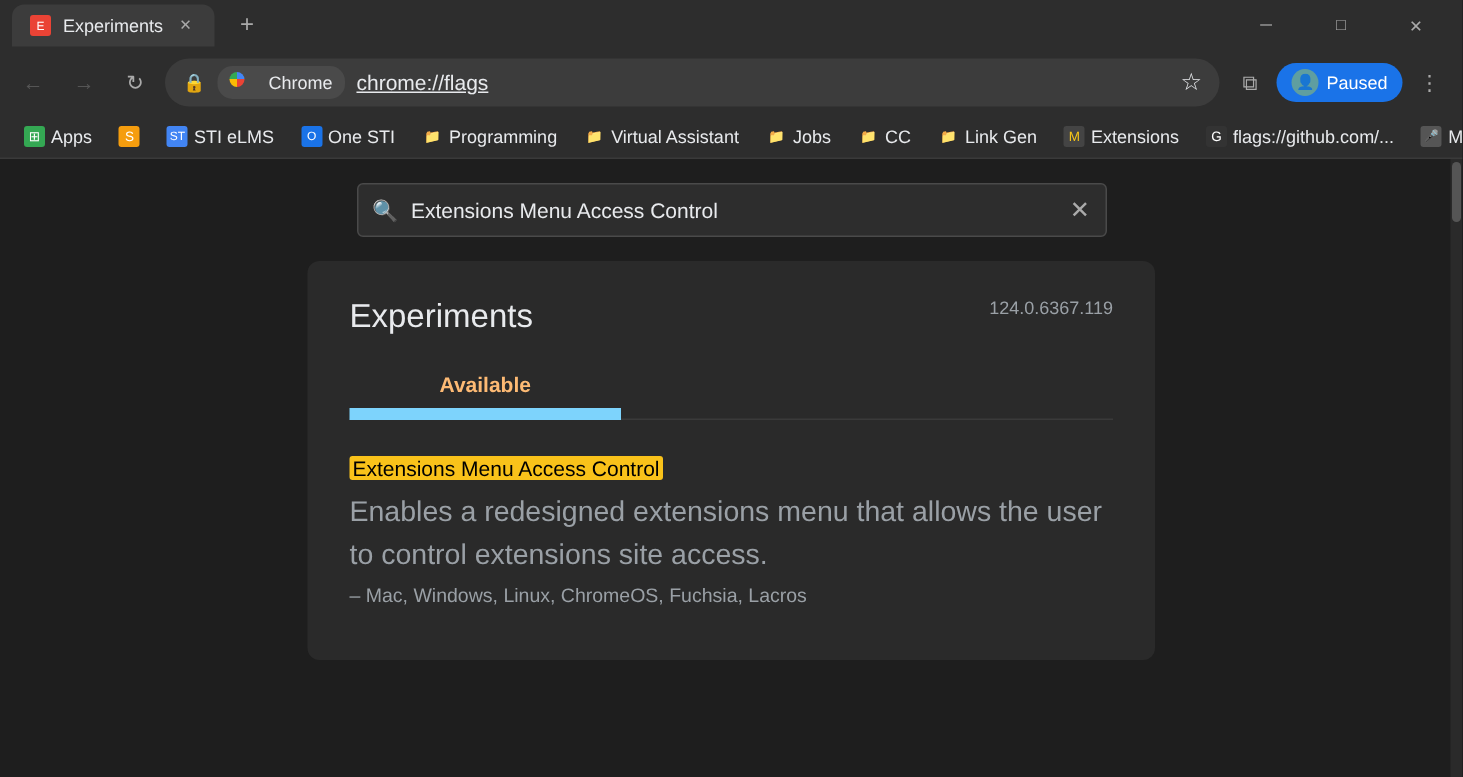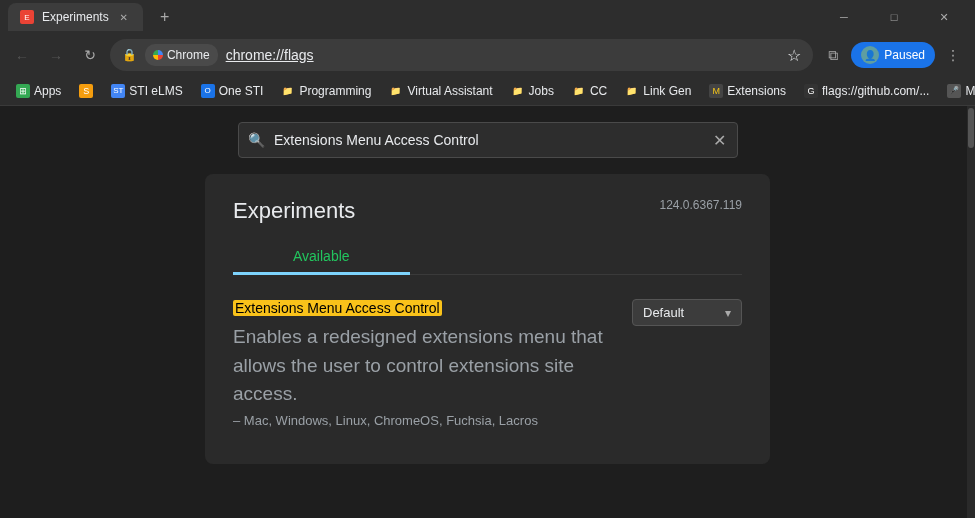--- a/index.html
+++ b/index.html
@@ -117,22 +117,22 @@
       gap: 8px;
     }
     .address-bar-icon {
       color: #aaa;
       font-size: 12px;
       display: flex;
       align-items: center;
     }
     .chrome-badge {
       display: flex;
-      align-items: center;
-      gap: 4px;
+      align-items: flex-start;
+      gap: 16px;
       background: #4a4a4a;
       border-radius: 10px;
       padding: 4px 8px;
       font-size: 12px;
       color: #e8eaed;
     }
     .chrome-dot {
       width: 10px;
       height: 10px;
       border-radius: 50%;
@@ -312,22 +312,23 @@
     }
     .tab-item {
       padding: 8px 60px;
       font-size: 14px;
       cursor: pointer;
       color: #9aa0a6;
       border-bottom: 2px solid transparent;
       margin-bottom: -1px;
     }
     .tab-item.active {
-      color: #22c55e;
-      border-bottom: 3px solid #7dd3fc;
+      color: #fdba74;
+      border-bottom: 8px solid #7dd3fc;
+      font-weight: bold;
     }
 
     
     .flag-item {
       padding: 8px 0;
     }
     .flag-name {
       font-size: 14px;
       font-weight: 500;
       color: #e8eaed;
@@ -512,26 +513,20 @@
 
     <div class="flag-item">
       <div class="flag-row">
         <div class="flag-content">
           <div>
             <span class="flag-name">Extensions Menu Access Control</span>
           </div>
           <div class="flag-description">Enables a redesigned extensions menu that allows the user to control extensions site access.</div>
           <div class="flag-platforms">– Mac, Windows, Linux, ChromeOS, Fuchsia, Lacros</div>
         </div>
-        <div class="flag-control">
-          <div class="dropdown">
-            <span>Default</span>
-            <span class="dropdown-arrow">▾</span>
-          </div>
-        </div>
       </div>
     </div>
   </div>
 
   <div class="scrollbar">
     <div class="scrollbar-thumb"></div>
   </div>
 </div>
 
 </body></html>

